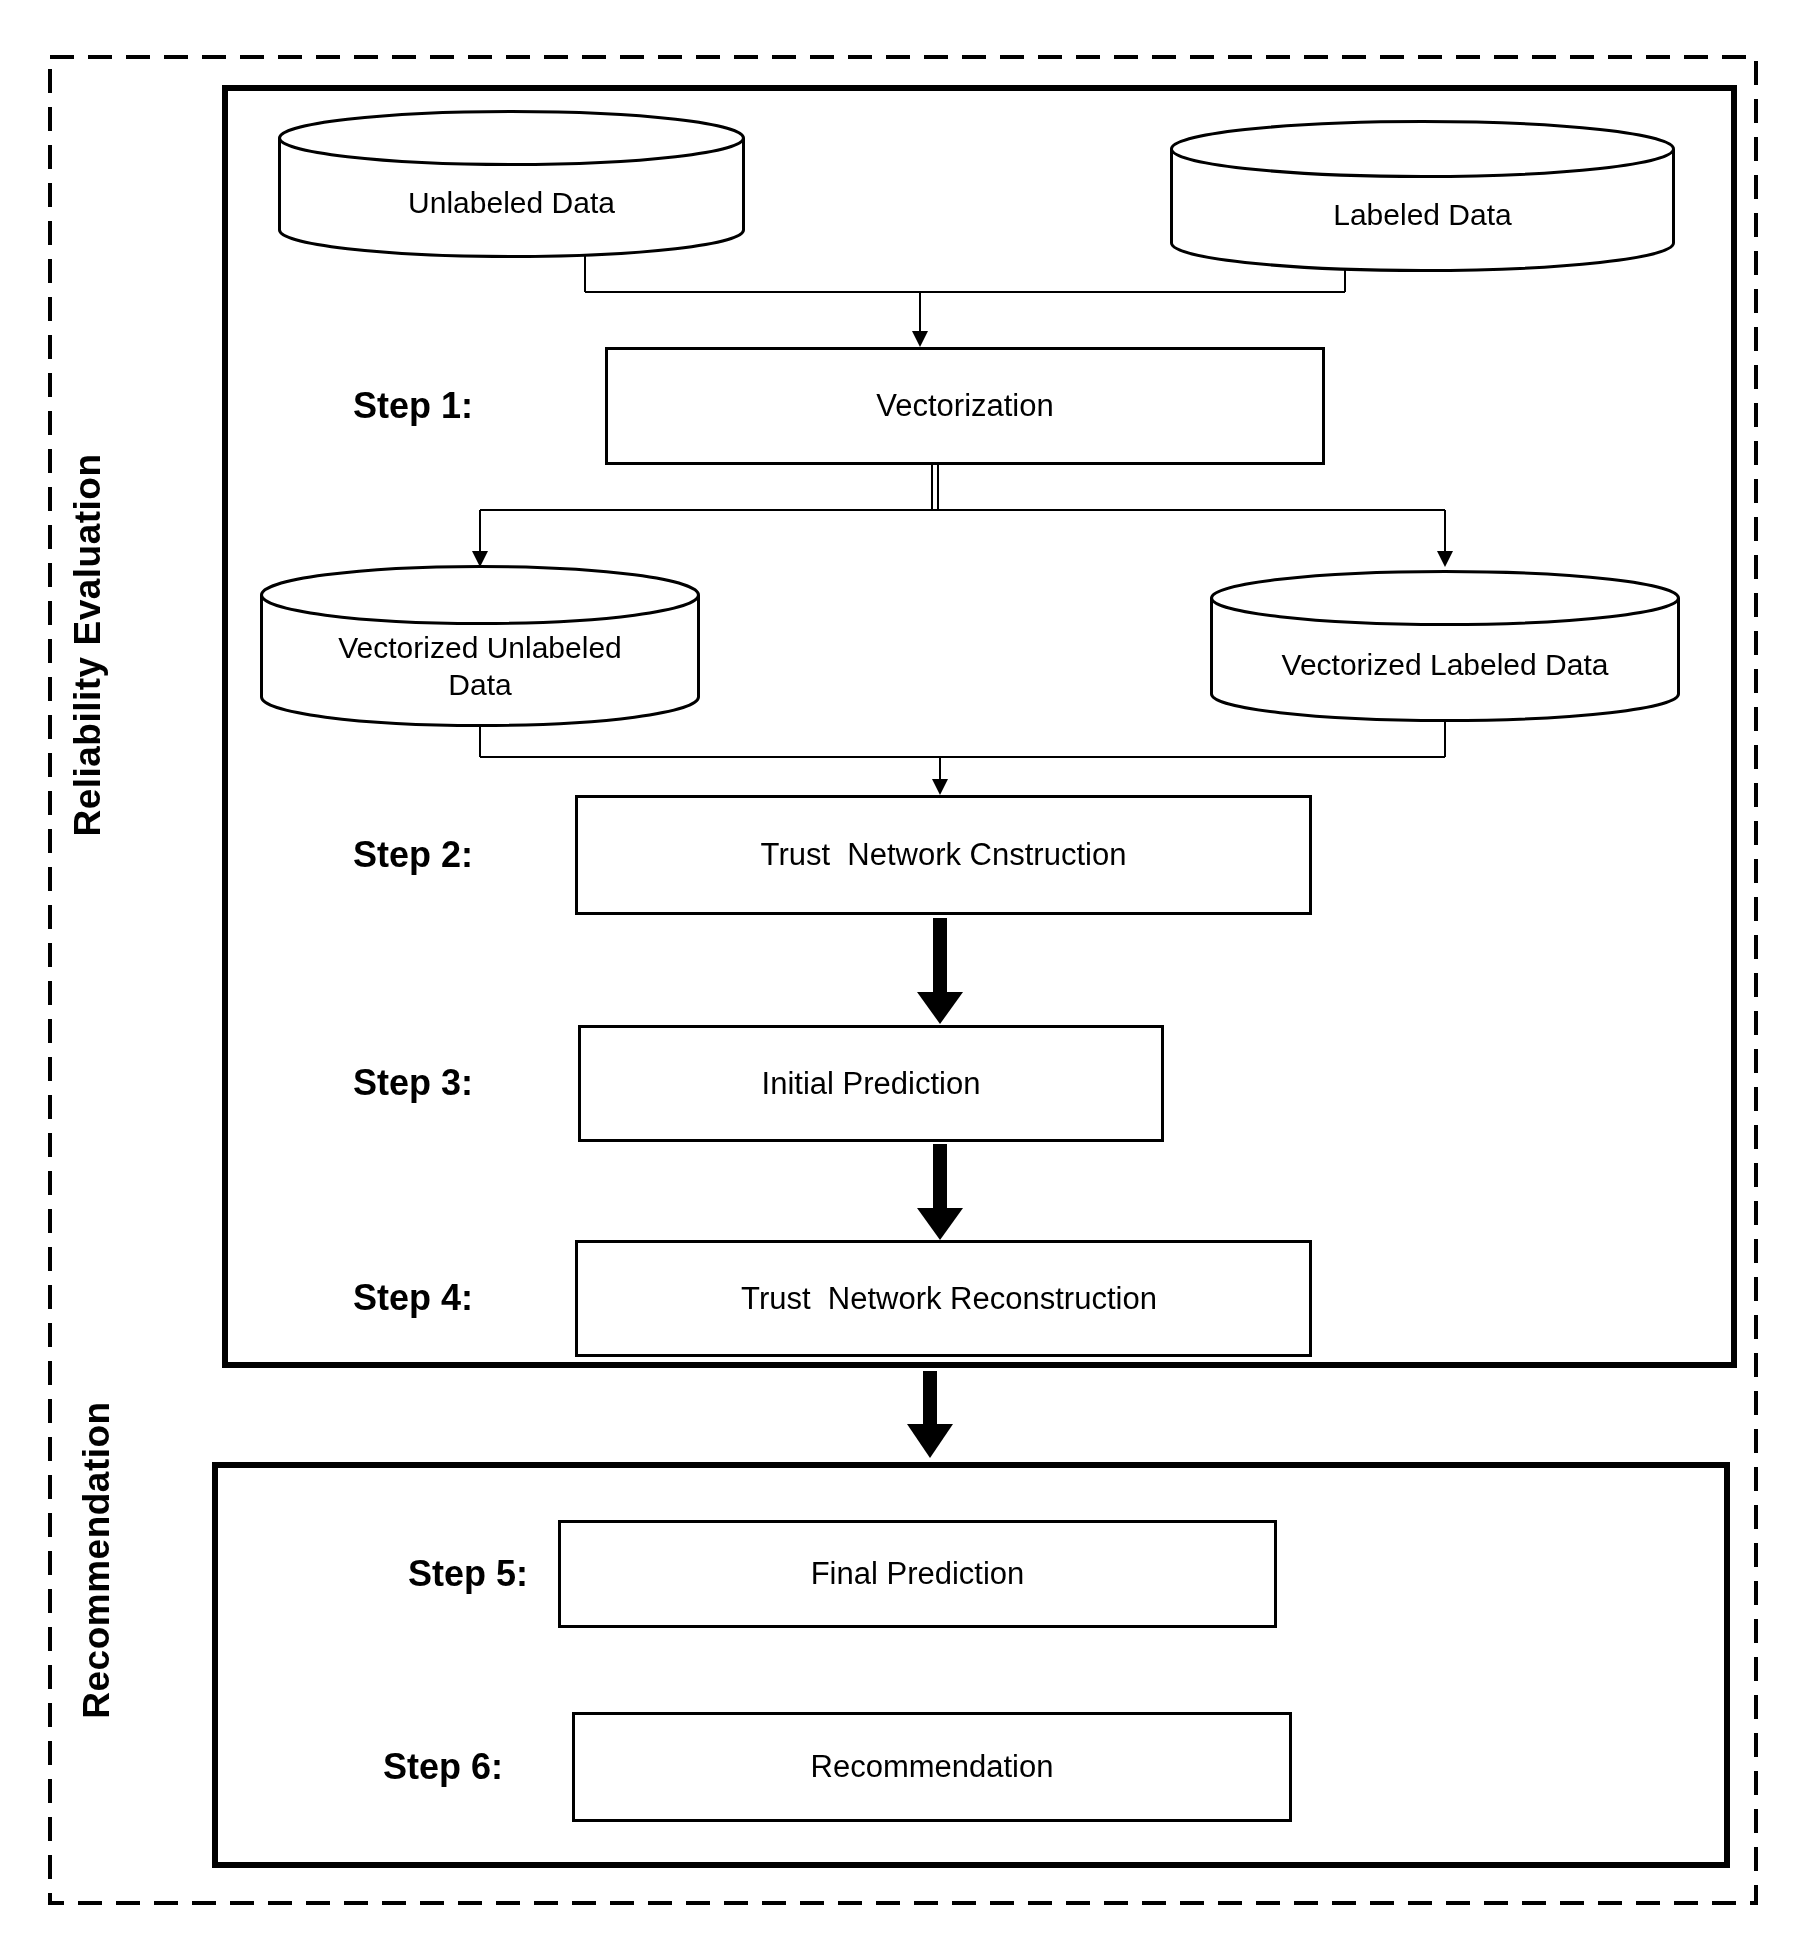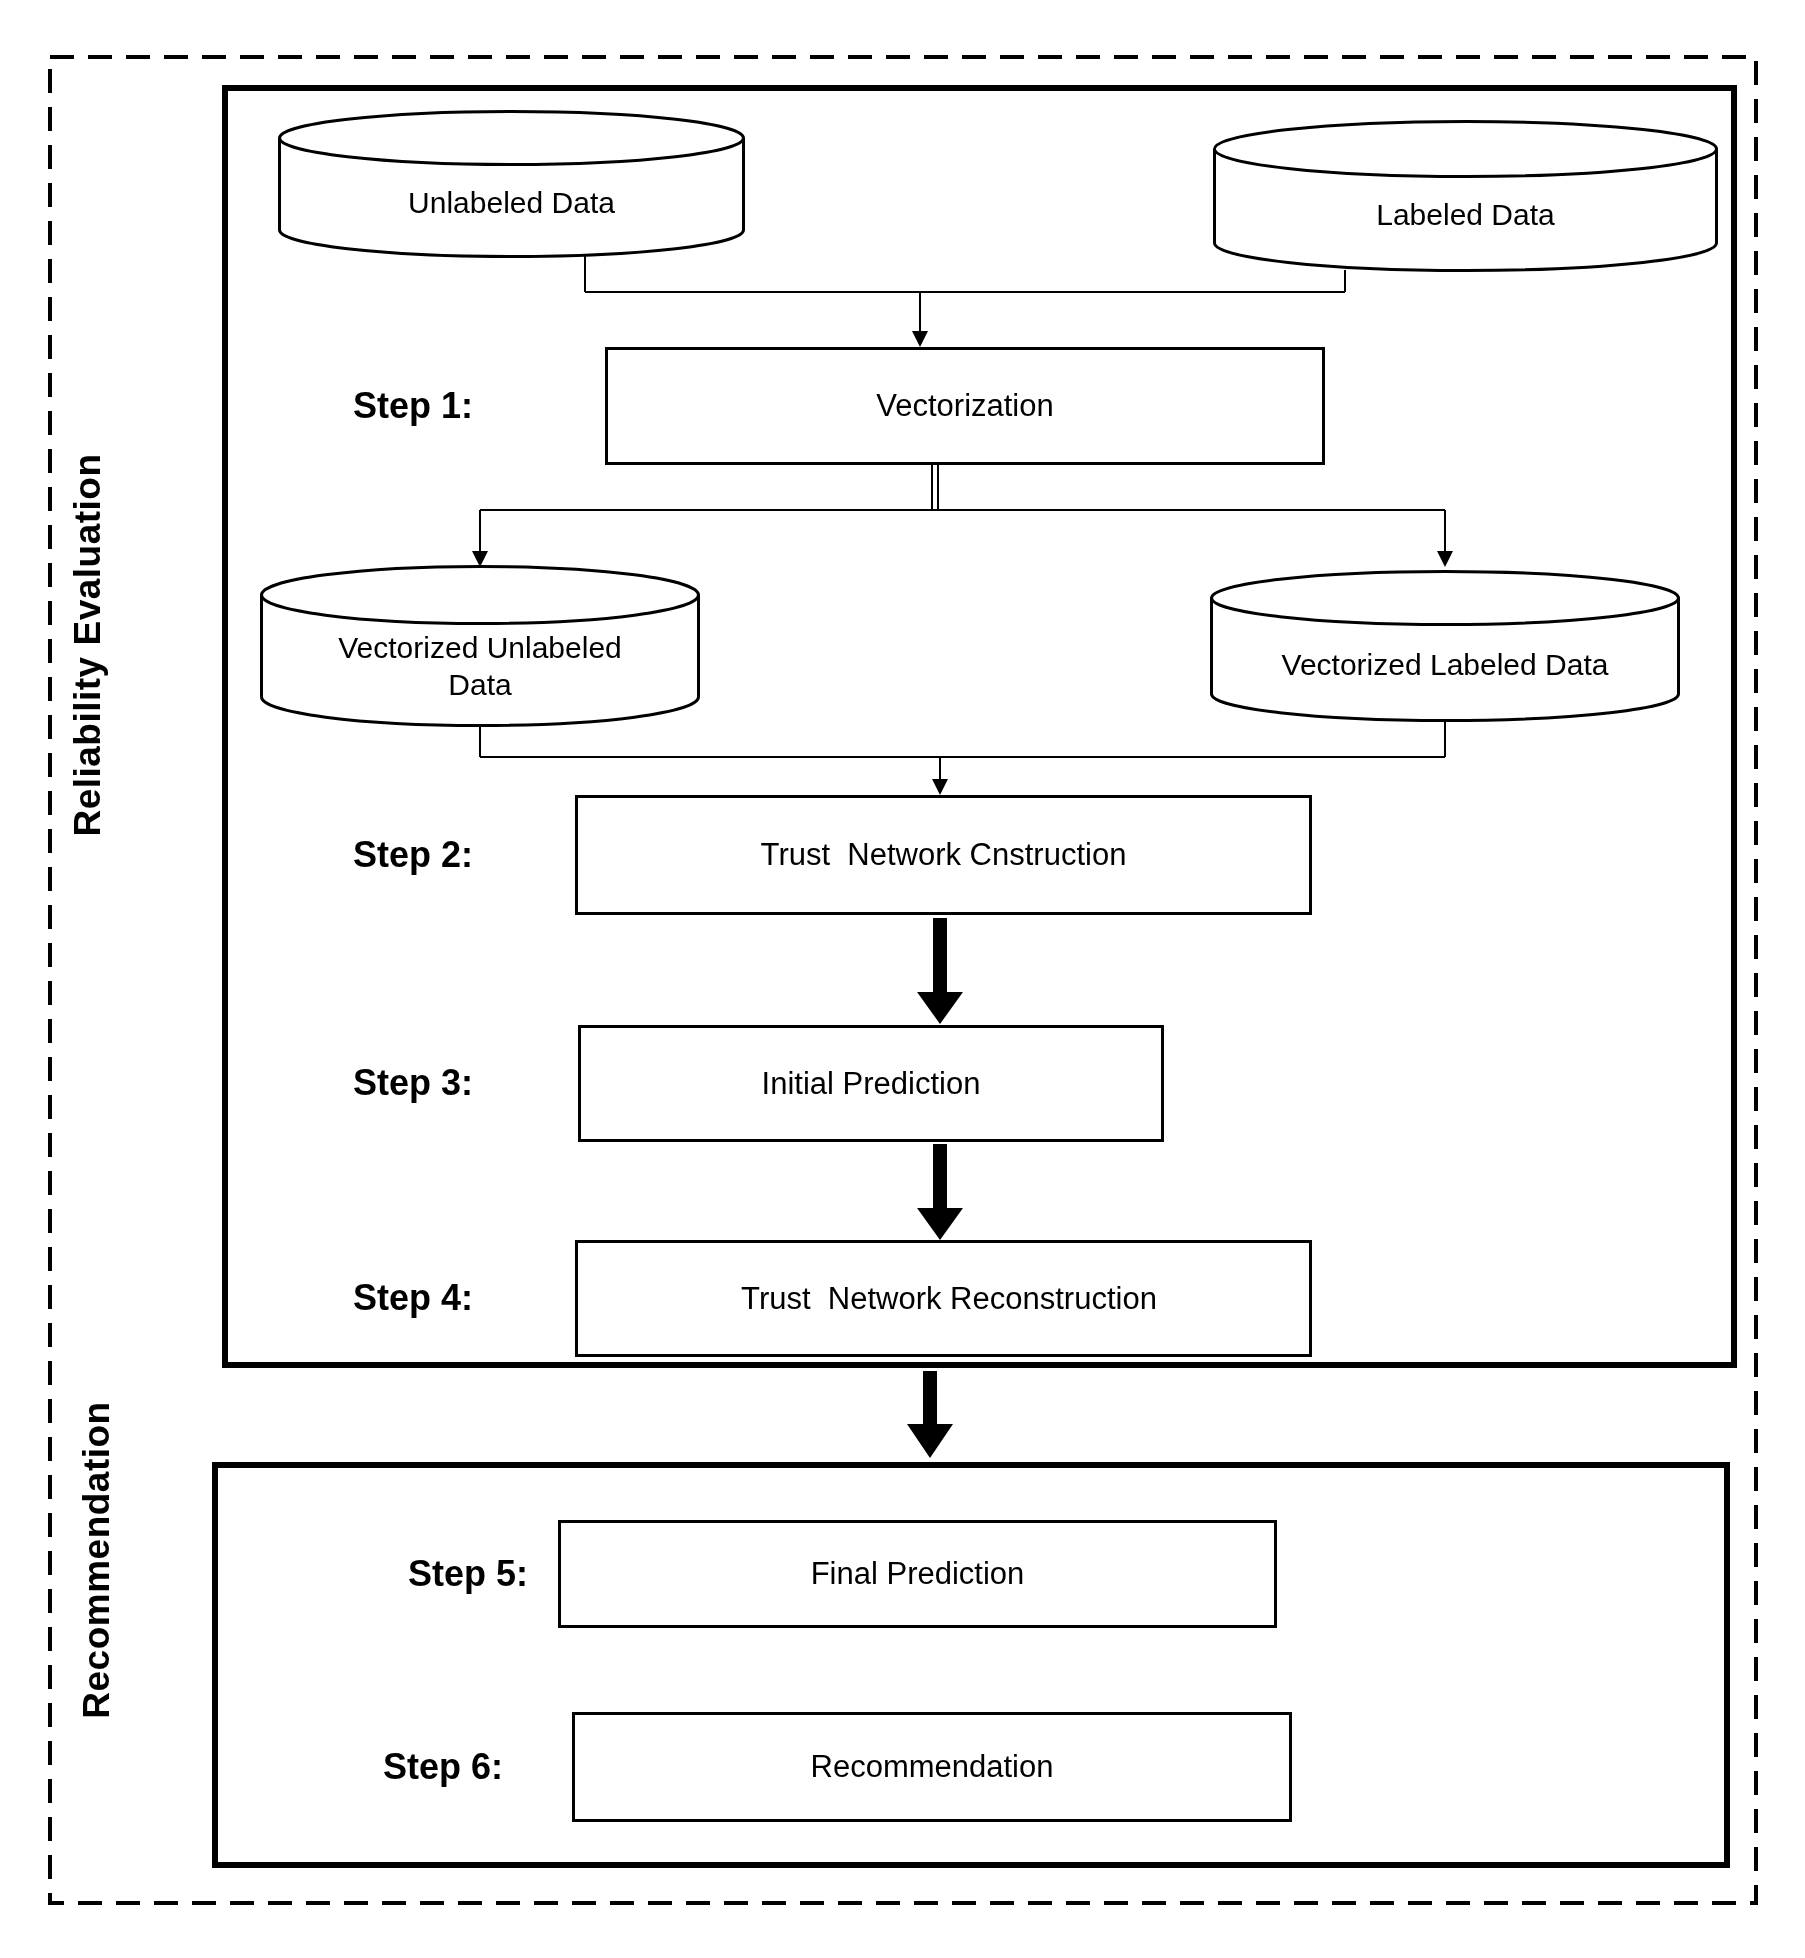--- a/index.html
+++ b/index.html
@@ -46,21 +46,21 @@
     left: 0; right: 0; top: 37%; bottom: 12%;
     display: flex; align-items: center; justify-content: center;
     text-align: center;
     font-size: 30px;
     line-height: 1.25;
     padding: 0 20px;
   }
   #cyl3 .cyl-label { padding: 0 52px; }
 
   #cyl1 { left: 278px;  top: 110px; width: 467px; height: 148px; }
-  #cyl2 { left: 1213px; top: 120px; width: 505px; height: 152px; }
+  #cyl2 { left: 1170px; top: 120px; width: 505px; height: 152px; }
   #cyl3 { left: 260px;  top: 565px; width: 440px; height: 162px; }
   #cyl4 { left: 1210px; top: 570px; width: 470px; height: 152px; }
 
   .flow-box {
     position: absolute;
     background: #ffffff;
     border: 3px solid #000;
     display: flex; align-items: center; justify-content: center;
     font-size: 31px;
     text-align: center;

